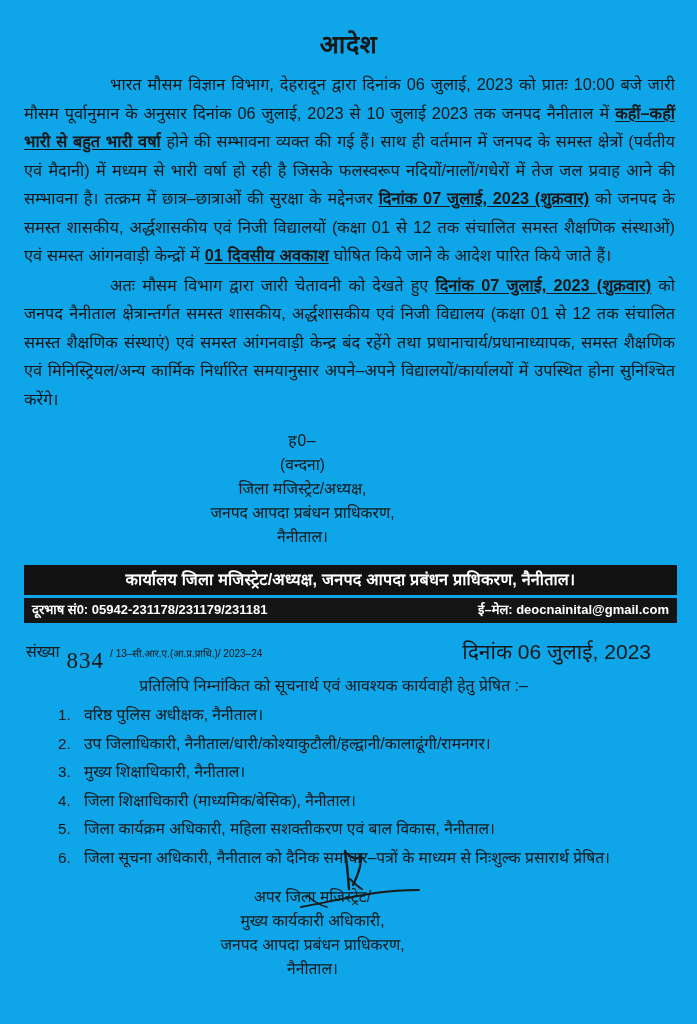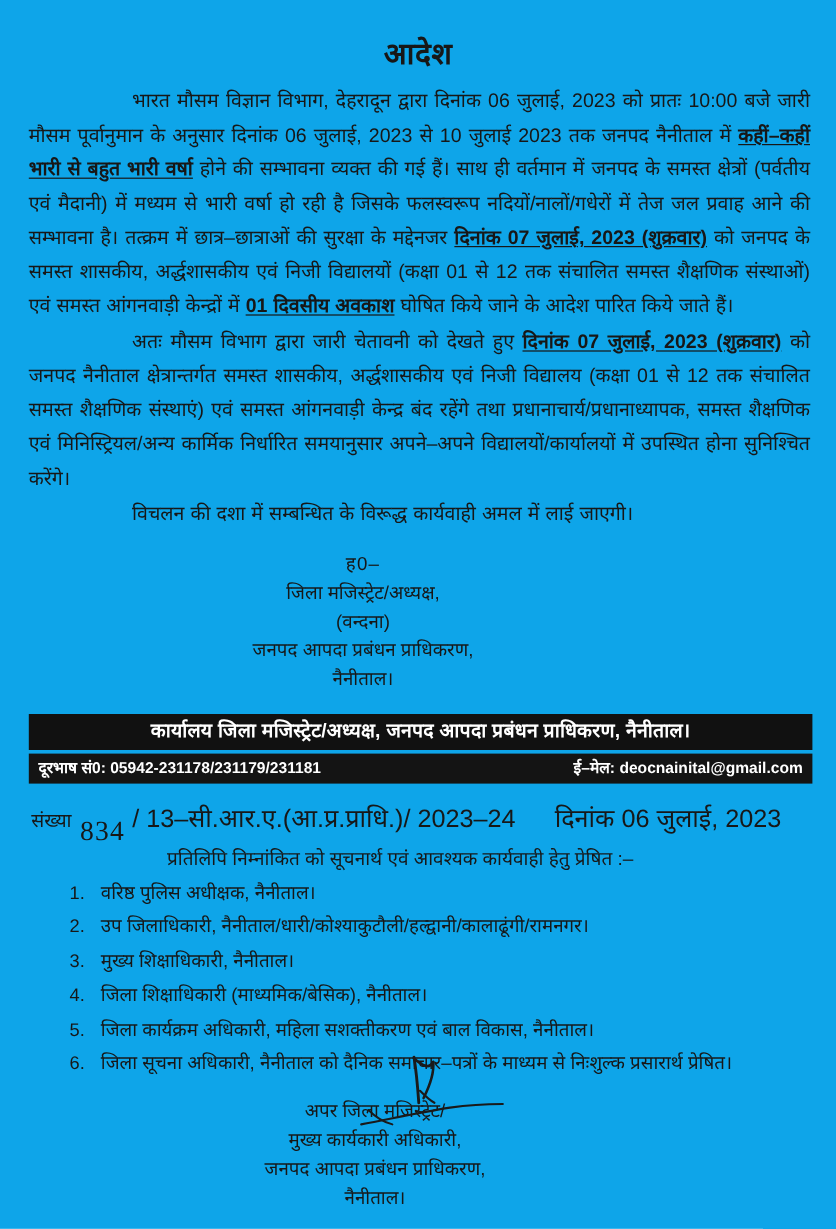--- a/index.html
+++ b/index.html
@@ -109,21 +109,21 @@
   .refline .ref-left { display: flex; align-items: baseline; white-space: nowrap; }
   .ref-label { font-size: 16px; }
   .ref-number {
     font-size: 23px;
     font-family: "Liberation Serif", "DejaVu Serif", serif;
     padding: 0 6px 0 7px;
     letter-spacing: 1px;
     position: relative;
     top: 11px;
   }
-  .ref-suffix { font-size: 21px; }
+  .ref-suffix { font-size: 10px; }
   .refline .ref-right {
     margin-left: auto;
     padding-right: 22px;
     font-size: 21px;
     white-space: nowrap;
   }
 
   
   .copy-intro {
     text-align: center;
@@ -190,27 +190,26 @@
 </head>
 <body>
 
 <div class="page">
 
   <div class="doc-title">आदेश</div>
 
   <div class="body-wrap">
     <p class="para" id="para-1"><span>भारत मौसम विज्ञान विभाग, देहरादून द्वारा दिनांक 06 जुलाई, 2023 को प्रातः 10:00 बजे जारी मौसम पूर्वानुमान के अनुसार दिनांक 06 जुलाई, 2023 से 10 जुलाई 2023 तक जनपद नैनीताल में </span><span class="em">कहीं–कहीं भारी से बहुत भारी वर्षा</span><span> होने की सम्भावना व्यक्त की गई हैं। साथ ही वर्तमान में जनपद के समस्त क्षेत्रों (पर्वतीय एवं मैदानी) में मध्यम से भारी वर्षा हो रही है जिसके फलस्वरूप नदियों/नालों/गधेरों में तेज जल प्रवाह आने की सम्भावना है। तत्क्रम में छात्र–छात्राओं की सुरक्षा के मद्देनजर </span><span class="em">दिनांक 07 जुलाई, 2023 (शुक्रवार)</span><span> को जनपद के समस्त शासकीय, अर्द्धशासकीय एवं निजी विद्यालयों (कक्षा 01 से 12 तक संचालित समस्त शैक्षणिक संस्थाओं) एवं समस्त आंगनवाड़ी केन्द्रों में </span><span class="em">01 दिवसीय अवकाश</span><span> घोषित किये जाने के आदेश पारित किये जाते हैं।</span></p>
     <p class="para" id="para-2"><span>अतः मौसम विभाग द्वारा जारी चेतावनी को देखते हुए </span><span class="em">दिनांक 07 जुलाई, 2023 (शुक्रवार)</span><span> को जनपद नैनीताल क्षेत्रान्तर्गत समस्त शासकीय, अर्द्धशासकीय एवं निजी विद्यालय (कक्षा 01 से 12 तक संचालित समस्त शैक्षणिक संस्थाएं) एवं समस्त आंगनवाड़ी केन्द्र बंद रहेंगे तथा प्रधानाचार्य/प्रधानाध्यापक, समस्त शैक्षणिक एवं मिनिस्ट्रियल/अन्य कार्मिक निर्धारित समयानुसार अपने–अपने विद्यालयों/कार्यालयों में उपस्थित होना सुनिश्चित करेंगे।</span></p>
-    <p class="para p-last" id="para-3"><span>विचलन की दशा में सम्बन्धित के विरूद्ध कार्यवाही अमल में लाई जाएगी।</span></p>
   </div>
 
   <div class="sig-block">
     <span class="sig-line sig-hand">ह0–</span>
+    <span class="sig-line">(वन्दना)</span>
     <span class="sig-line">जिला मजिस्ट्रेट/अध्यक्ष,</span>
-    <span class="sig-line">(वन्दना)</span>
     <span class="sig-line">जनपद आपदा प्रबंधन प्राधिकरण,</span>
     <span class="sig-line">नैनीताल।</span>
   </div>
 
   <div class="bars">
     <div class="bar-office">कार्यालय जिला मजिस्ट्रेट/अध्यक्ष, जनपद आपदा प्रबंधन प्राधिकरण, नैनीताल।</div>
     <div class="bar-contact">
       <span class="phone"><span>दूरभाष सं0:</span> <span>05942-231178/231179/231181</span></span>
       <span class="email"><span>ई–मेल:</span> <span>deocnainital@gmail.com</span></span>
     </div>

